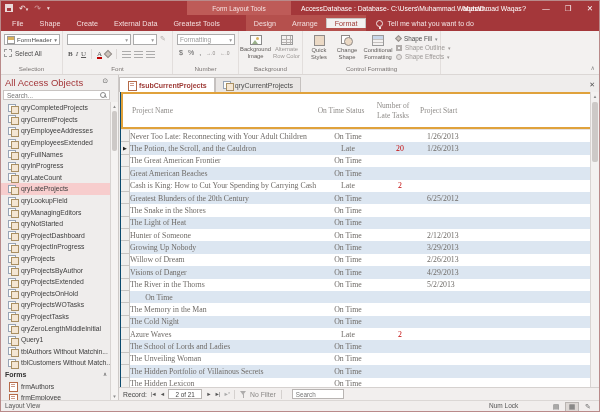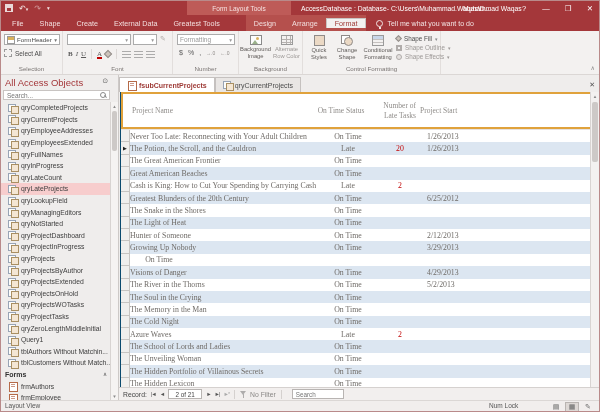--- a/index.html
+++ b/index.html
@@ -82,21 +82,21 @@
 .trow{height:12.38px;display:flex;align-items:center;font-family:"Liberation Serif",serif;font-size:7.8px;color:#6F6B67;background:#fff}
 .trow.alt{background:#DCE6F1}
 .gutter{width:9px;align-self:stretch;background:#F1EFED;border-right:1px solid #C8C5C2;border-bottom:1px solid #C8C5C2;display:flex;align-items:center;justify-content:center;font-size:5px;color:#222}
 .c{white-space:nowrap;overflow:hidden}
 .c.name{width:189px;}
 .c.status{width:58px;text-align:center}
 .c.late{width:46px;text-align:center;color:#C00000}
 .c.start{width:160px;padding-left:4px}
 .hc.name{width:189px;padding-left:9px}
 .hc.status{width:58px;text-align:center}
-.hc.late{width:46px;text-align:right;line-height:1.25}
+.hc.late{width:46px;text-align:center;line-height:1.25}
 .hc.start{width:120px;padding-left:4px}
 
 .recordbar{position:absolute;left:0;bottom:0;right:0;height:13px;background:#F2EFEE;border-top:1px solid #D5D1CF;
   display:flex;align-items:center;font-size:6.8px;color:#444}
 .recordbar .lbl{margin-left:4px}
 .rnav{margin-left:4px;font-size:5.5px;color:#555;letter-spacing:-1px}
 .rnav.gray{color:#aaa}
 .posbox{margin-left:4px;width:34px;height:10px;background:#fff;border:1px solid #B8B4B2;display:flex;align-items:center;justify-content:center;font-size:6.3px}
 .rsep{width:1px;height:9px;background:#D5D1CF;margin:0 5px}
 .funnel{width:7px;height:7px;position:relative;opacity:.55}
@@ -515,22 +515,24 @@
             </div>
       <div class="c name">Growing Up Nobody</div>
       <div class="c status">On Time</div>
       <div class="c late"></div>
       <div class="c start">3/29/2013</div>
     </div>
           <div class="trow">
       <div class="gutter">
               <span class="cur"></span>
             </div>
-      <div class="c status">On Time</div>
-      <div class="c late"></div>
+      <div class="c name">Willow of Dream</div>
+      <div class="c status">On Time</div>
+      <div class="c late"></div>
+      <div class="c start">2/26/2013</div>
     </div>
           <div class="trow alt">
       <div class="gutter">
               <span class="cur"></span>
             </div>
       <div class="c name">Visions of Danger</div>
       <div class="c status">On Time</div>
       <div class="c late"></div>
       <div class="c start">4/29/2013</div>
     </div>
@@ -540,21 +542,20 @@
             </div>
       <div class="c name">The River in the Thorns</div>
       <div class="c status">On Time</div>
       <div class="c late"></div>
       <div class="c start">5/2/2013</div>
     </div>
           <div class="trow alt">
       <div class="gutter">
               <span class="cur"></span>
             </div>
-      <div class="c name">The Soul in the Crying</div>
       <div class="c status">On Time</div>
       <div class="c late"></div>
       <div class="c start"></div>
     </div>
           <div class="trow">
       <div class="gutter">
               <span class="cur"></span>
             </div>
       <div class="c name">The Memory in the Man</div>
       <div class="c status">On Time</div>

